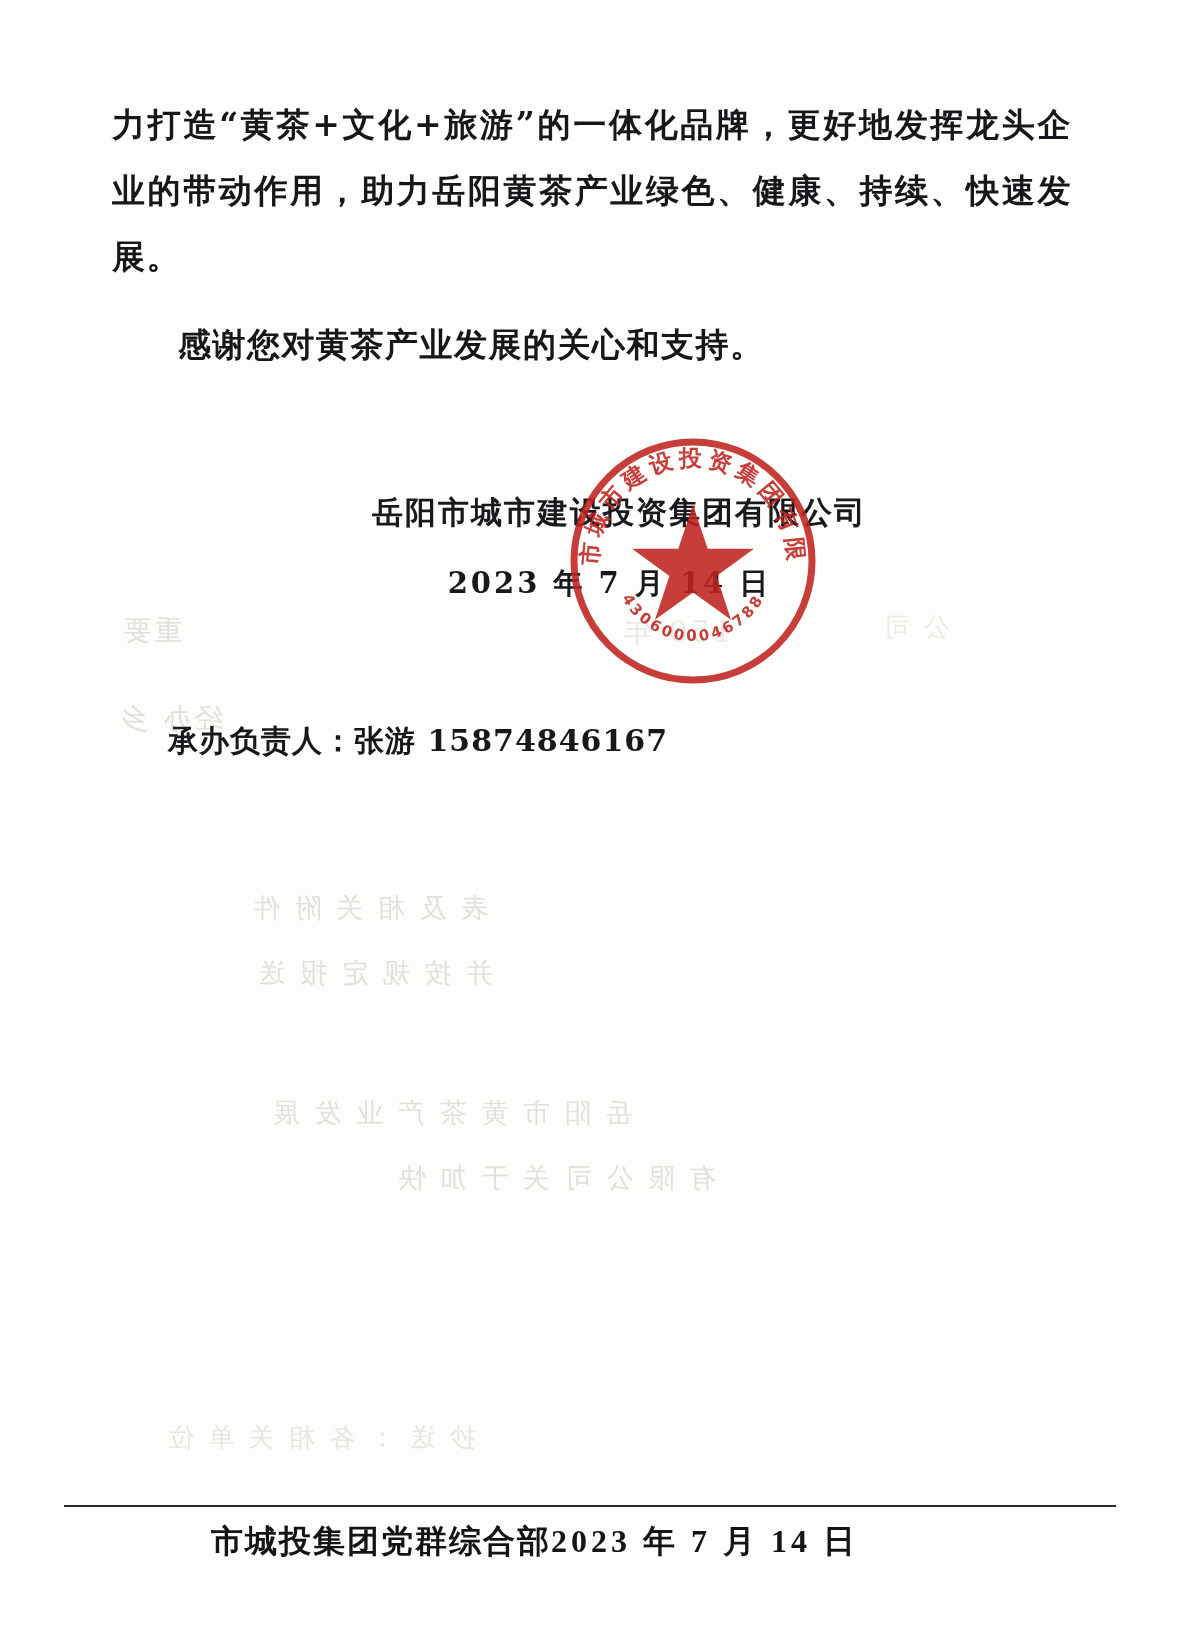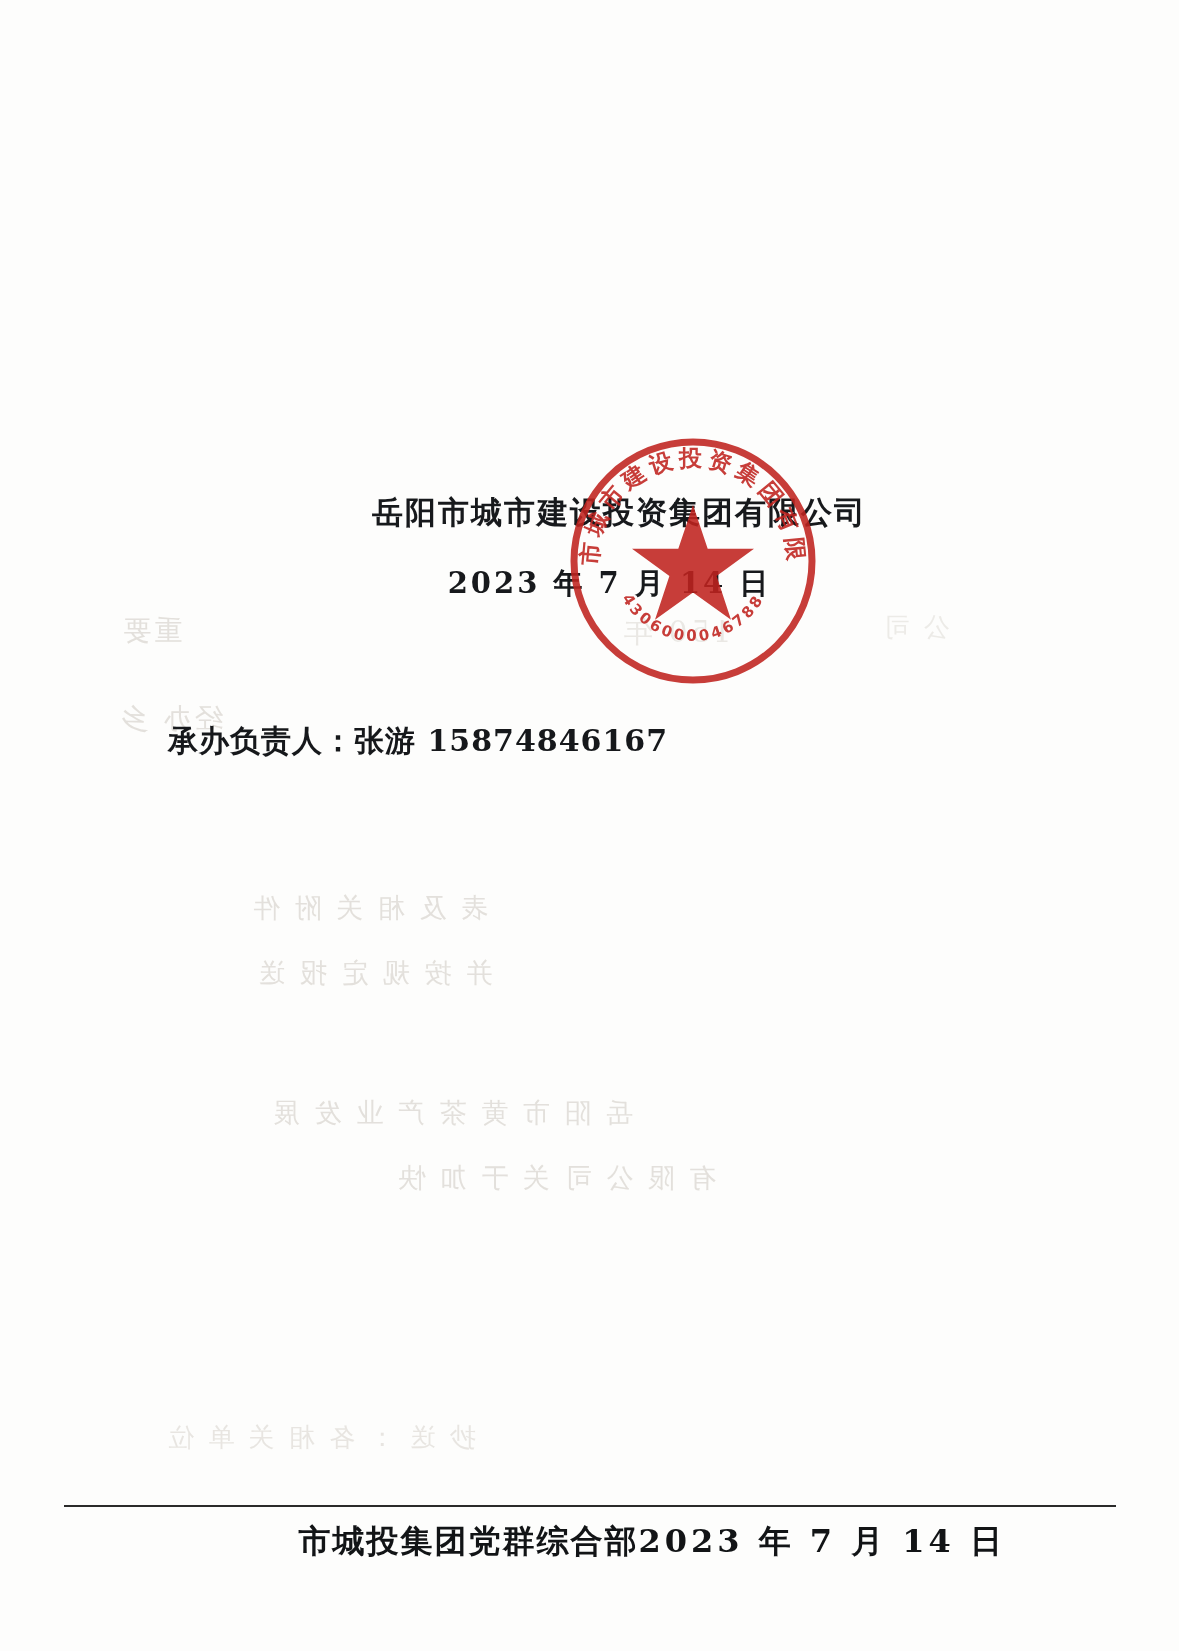--- a/index.html
+++ b/index.html
@@ -124,22 +124,23 @@
     width: 1052px;
     height: 2px;
     background: #2a2a2a;
   }
   .footer {
     position: absolute;
     left: 64px;
     top: 1520px;
     width: 1052px;
     display: flex;
-    justify-content: flex-end;
+    justify-content: center;
     align-items: center;
+    font-family: Liberation Serif, serif;
   }
   .footer-left {
     font-size: 32px;
     letter-spacing: 2px;
     color: #121416;
     font-weight: 700;
   }
   .footer-right {
     font-size: 32px;
     letter-spacing: 4px;
@@ -157,20 +158,22 @@
   <div class="ghost g2">经办 乡</div>
   <div class="ghost g3">150 年</div>
   <div class="ghost g4">表 及 相 关 附 件</div>
   <div class="ghost g5">并 按 规 定 报 送</div>
   <div class="ghost g6">岳 阳 市 黄 茶 产 业 发 展</div>
   <div class="ghost g7">有 限 公 司 关 于 加 快</div>
   <div class="ghost g8">抄 送 ： 各 相 关 单 位</div>
   <div class="ghost g9">公 司</div>
 
   <div class="body-text">
+    <div class="para">力打造“黄茶+文化+旅游”的一体化品牌，更好地发挥龙头企业的带动作用，助力岳阳黄茶产业绿色、健康、持续、快速发展。</div>
+    <div class="para indent">感谢您对黄茶产业发展的关心和支持。</div>
   </div>
 
   <div class="signature">
     <div class="sign-org">岳阳市城市建设投资集团有限公司</div>
     <div class="sign-date">2023 年 7 月 14 日</div>
   </div>
 
   <div class="seal">
     <svg width="256" height="256" viewBox="0 0 256 256" xmlns="http://www.w3.org/2000/svg">
       <defs>

